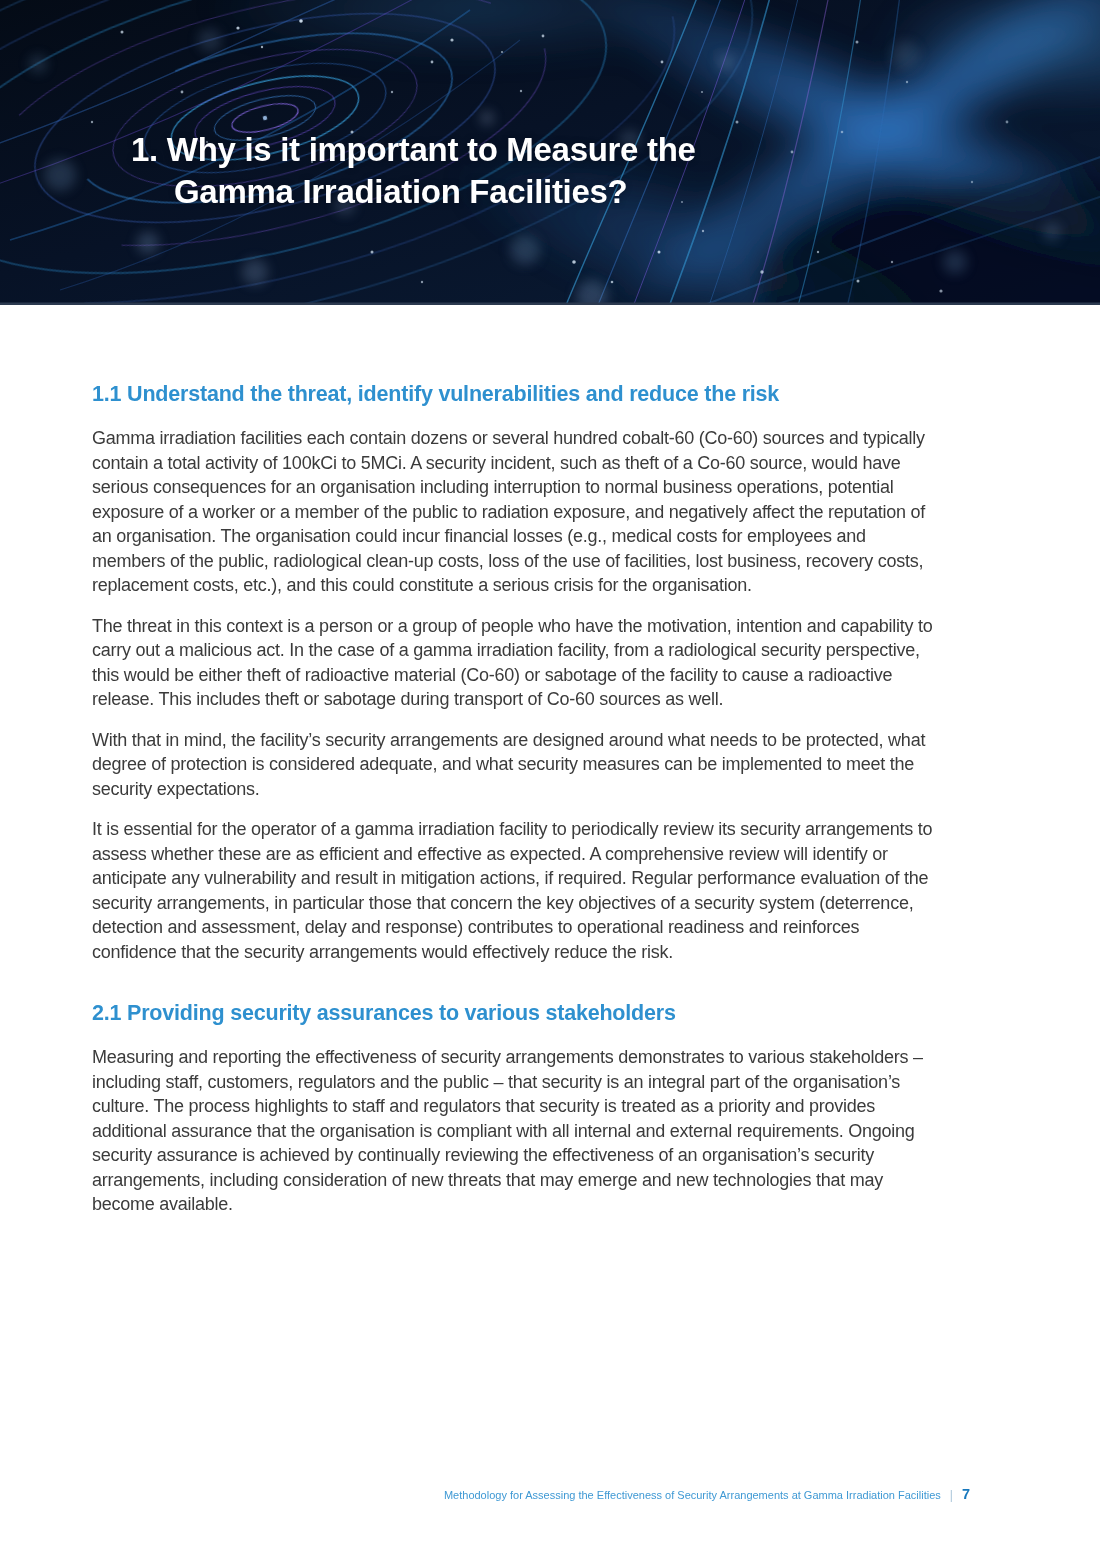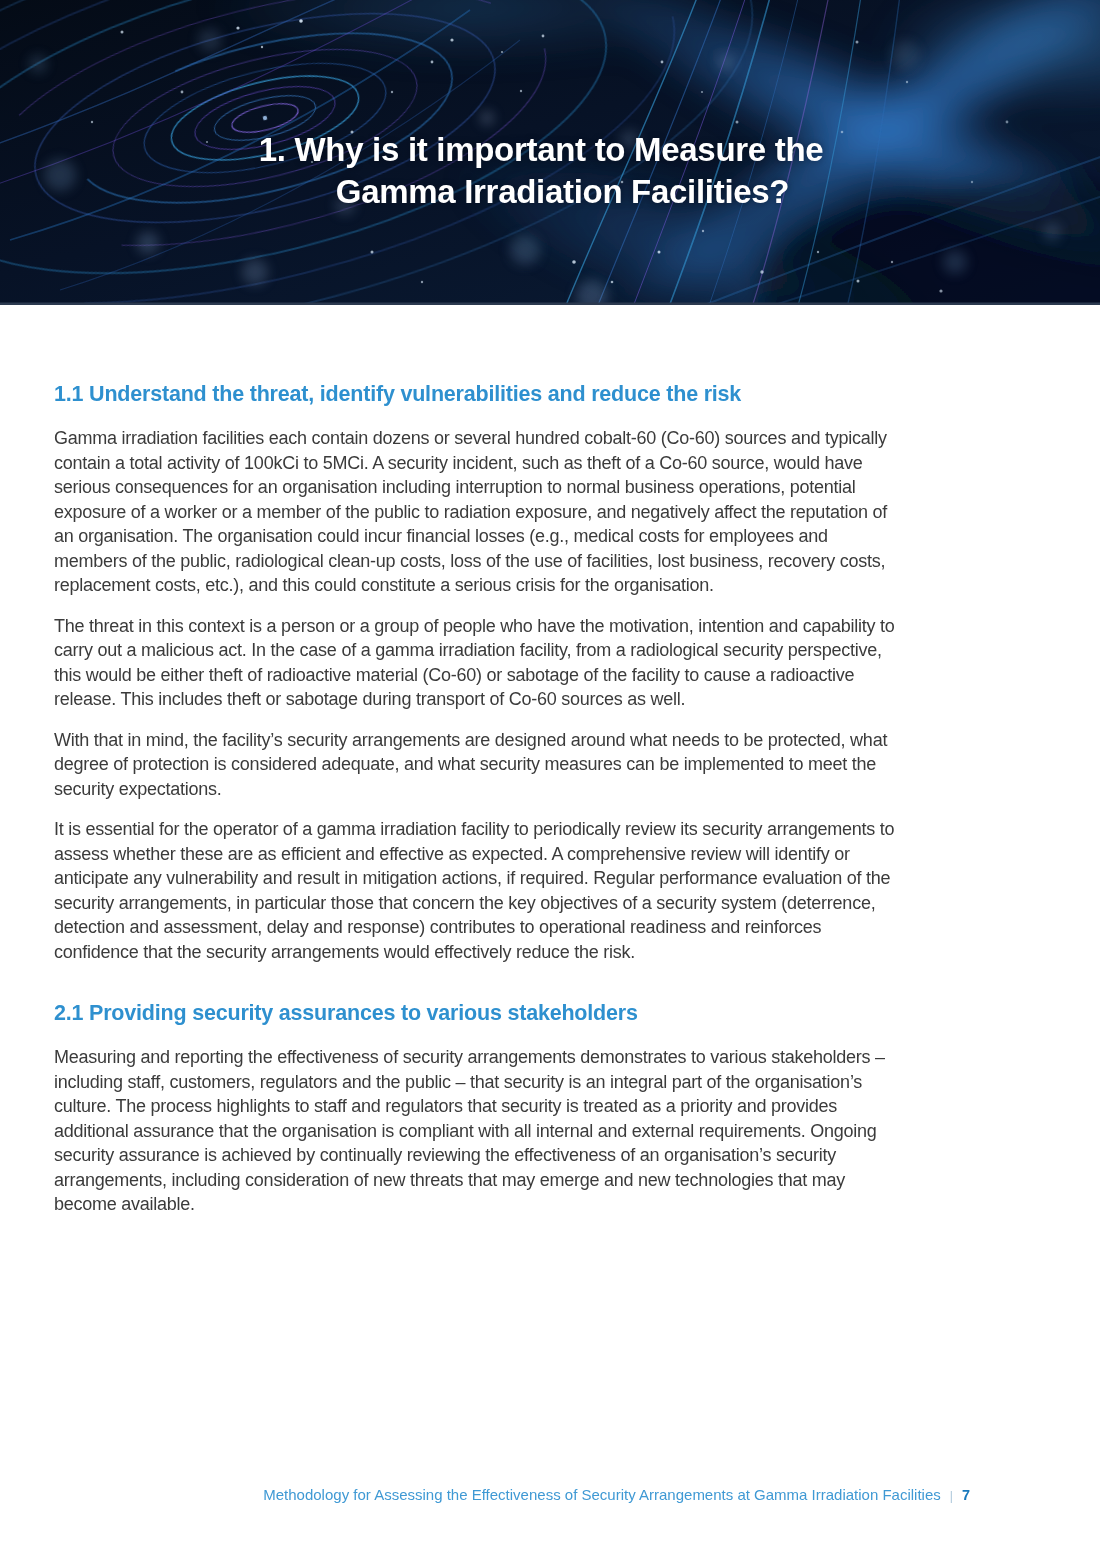--- a/index.html
+++ b/index.html
@@ -13,42 +13,41 @@
     overflow: hidden;
     margin: 0 auto;
   }
 
   
   .header-banner {
     position: relative;
     width: 998px;
     height: 305px;
     background: #0c4a6e;
-    text-align: center;
   }
   .header-banner svg { display: block; }
 
   .page-title {
     position: absolute;
     left: 131px;
     top: 129px;
     width: 820px;
     color: #ffffff;
     font-size: 33px;
     line-height: 42px;
     font-weight: 700;
     letter-spacing: -0.3px;
     text-shadow: 0 0 6px rgba(4, 10, 24, 0.45);
   }
   .title-line { white-space: nowrap; }
   .title-line.indented { padding-left: 43px; }
 
   
   .content {
-    padding: 0 120px 0 54px;
+    padding: 0 120px 0 92px;
   }
   .section-heading {
     margin: 0 0 19px 0;
     font-size: 21.5px;
     font-weight: 700;
     letter-spacing: -0.2px;
     color: #2e90cf;
   }
   .section-heading.first { margin-top: 77px; }
   .section-heading.second { margin-top: 37px; }
@@ -66,21 +65,21 @@
   .page-footer {
     position: absolute;
     top: 1486px;
     left: 0;
     right: 130px;
     display: flex;
     justify-content: flex-end;
     align-items: baseline;
     gap: 9px;
   }
-  .footer-text  { font-size: 15px;  color: #3f99d4; letter-spacing: 0; }
+  .footer-text  { font-size: 11px;  color: #3f99d4; letter-spacing: 0; }
   .footer-sep   { font-size: 12px;  color: #aac6da; }
   .footer-page  { font-size: 14.5px; font-weight: 700; color: #1778bd; }
 </style>
 </head>
 <body>
 
 <div class="page">
 
   <div class="header-banner">
     <svg width="1100" height="305" viewBox="0 0 1100 305" preserveAspectRatio="none">

